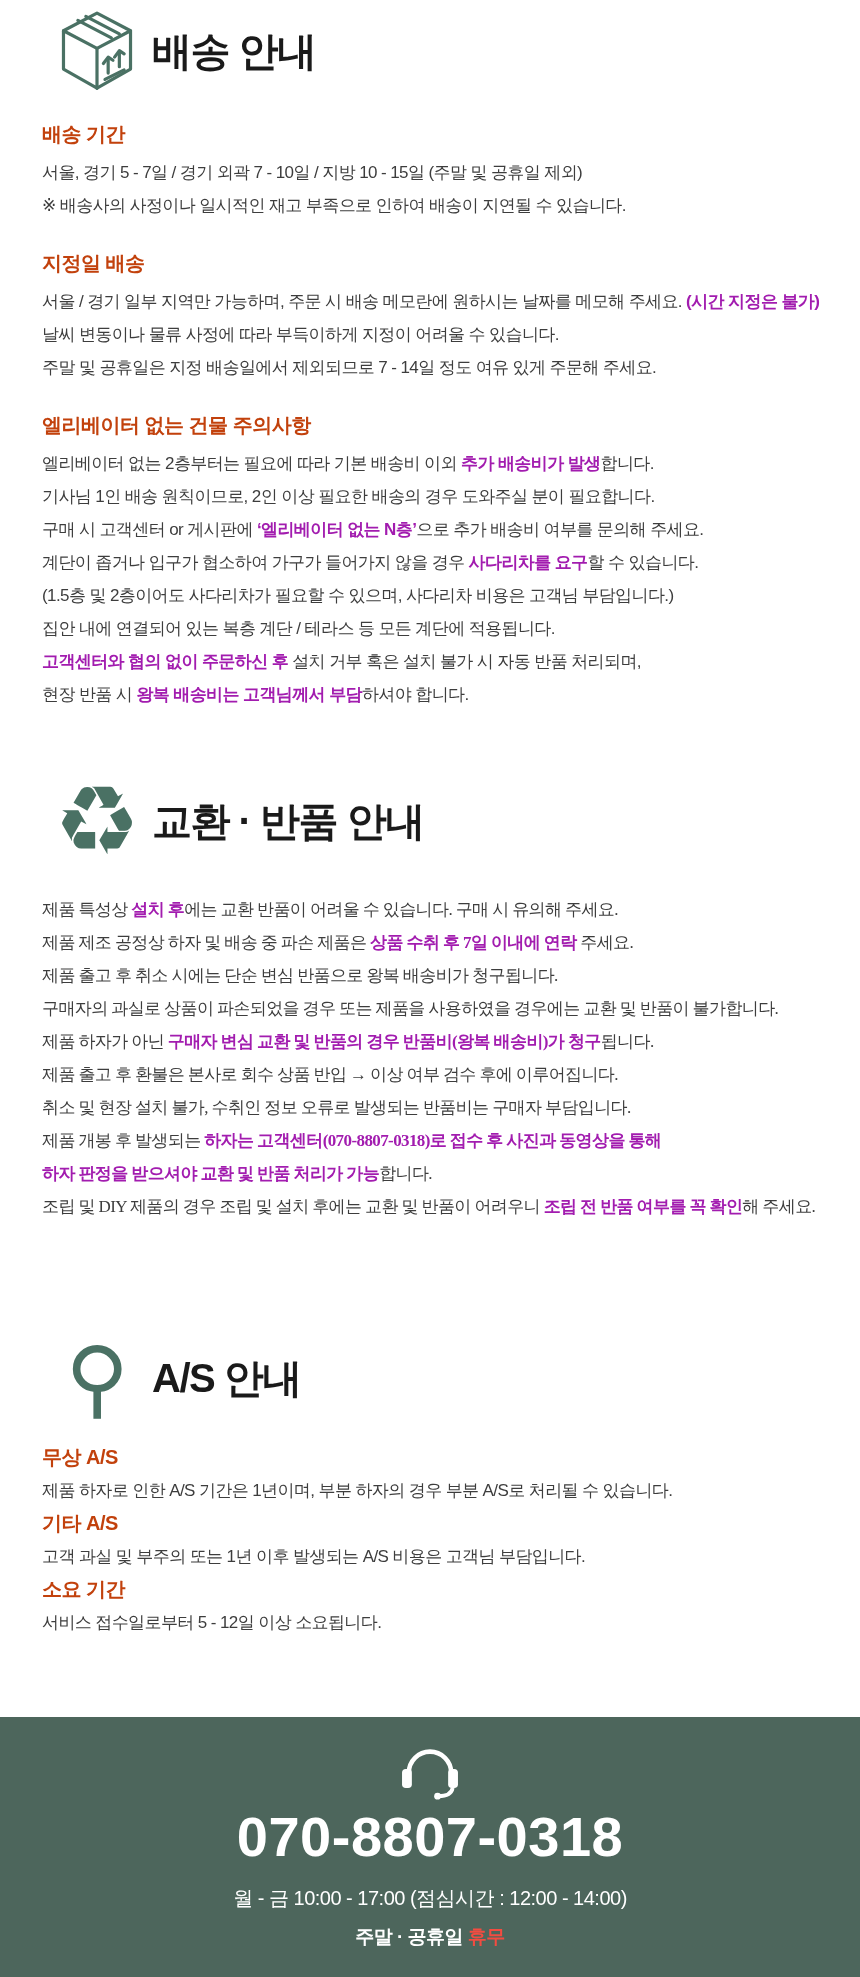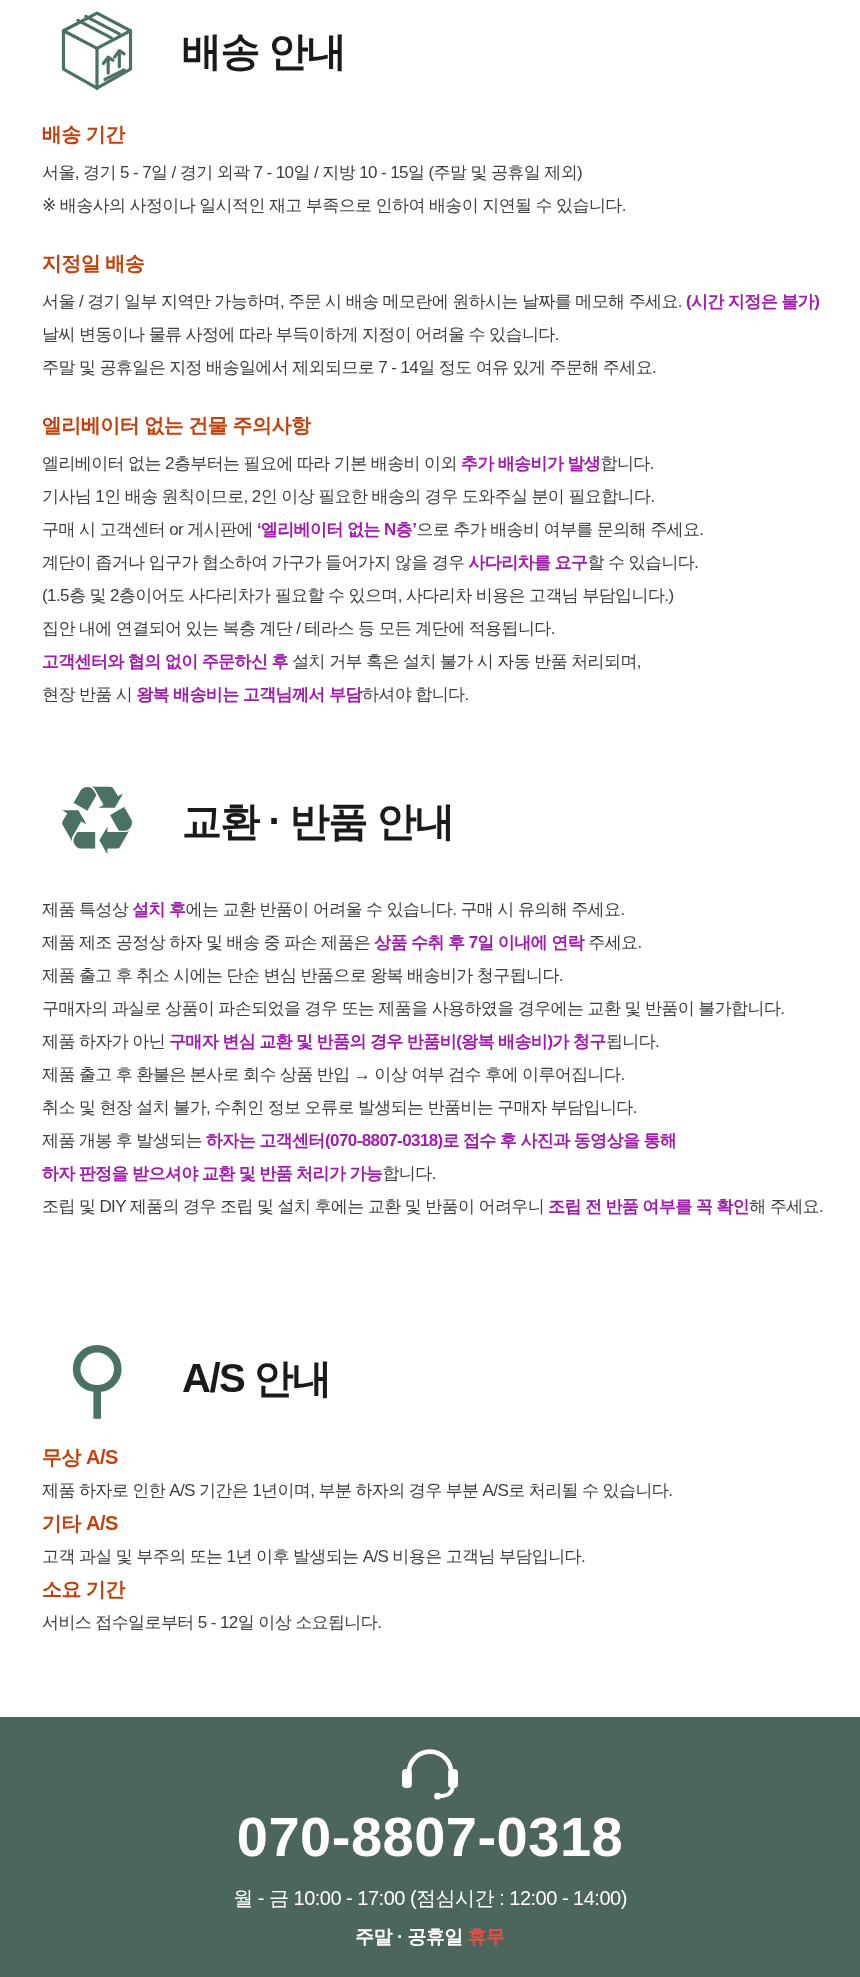--- a/index.html
+++ b/index.html
@@ -3,42 +3,42 @@
 <meta charset="utf-8">
 <style>
   html,body{margin:0;padding:0;background:#fff;}
   body{
     width:860px;
     font-family:"Liberation Sans","DejaVu Sans",sans-serif;
     color:#3d3d3d;
     -webkit-font-smoothing:antialiased;
   }
   main{padding:10px 28px 0 42px;}
-  .sec-header{display:flex;align-items:center;gap:30px;}
+  .sec-header{display:flex;align-items:center;}
   .sec-header .icon-wrap{width:110px;display:flex;justify-content:center;align-items:center;}
   .sec-title{
     margin:0;font-size:40px;font-weight:800;color:#1a1a1a;
     letter-spacing:-1.5px;
   }
   .glyph-icon{color:#4a7164;line-height:1;font-weight:700;}
   .recycle{font-size:96px;}
   .tools{font-size:86px;}
   .sec-body{margin-top:14px;}
   .block-heading{
     font-size:20px;font-weight:700;color:#c2410c;
     margin:25px 0 5px 0;line-height:33px;letter-spacing:-0.5px;
   }
   .line{
     margin:0;font-size:17px;line-height:33px;color:#3d3d3d;
     letter-spacing:-0.6px;
   }
   .line .red{color:#a21caf;font-weight:700;}
   #section-shipping{margin-top:0;}
   #section-exchange{margin-top:62px;}
-  #section-exchange .sec-body{margin-top:24px;}
+  #section-exchange .sec-body{margin-top:24px;font-family:Liberation Serif, serif;}
   #section-as{margin-top:112px;}
   #section-as .sec-body{margin-top:20px;}
   #section-as .block-heading{margin:0;line-height:33px;}
   footer{
     margin-top:78px;
     background:#4d665c;
     height:287px;
     text-align:center;
     padding-top:18px;
     box-sizing:content-box;

